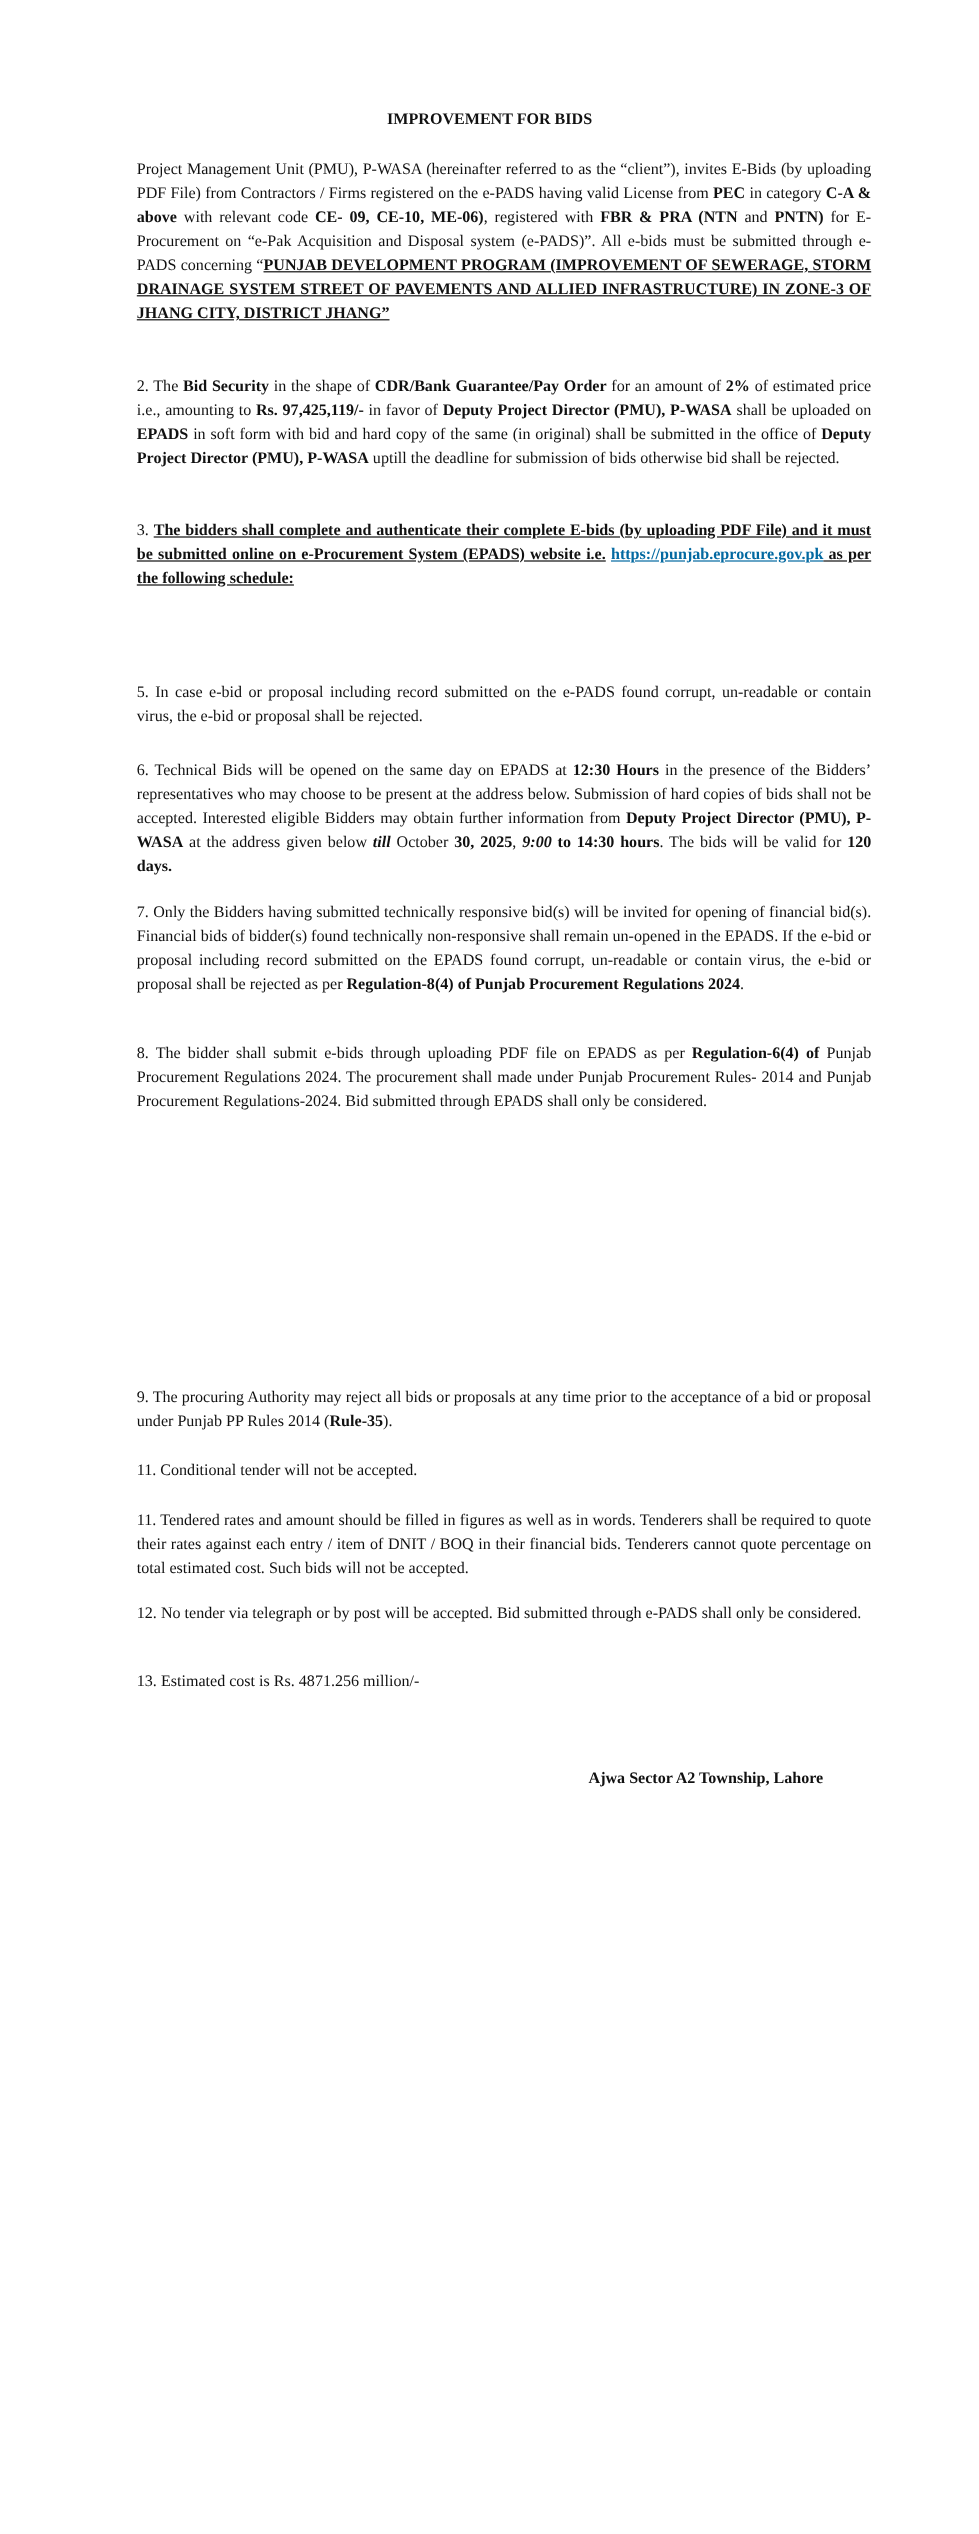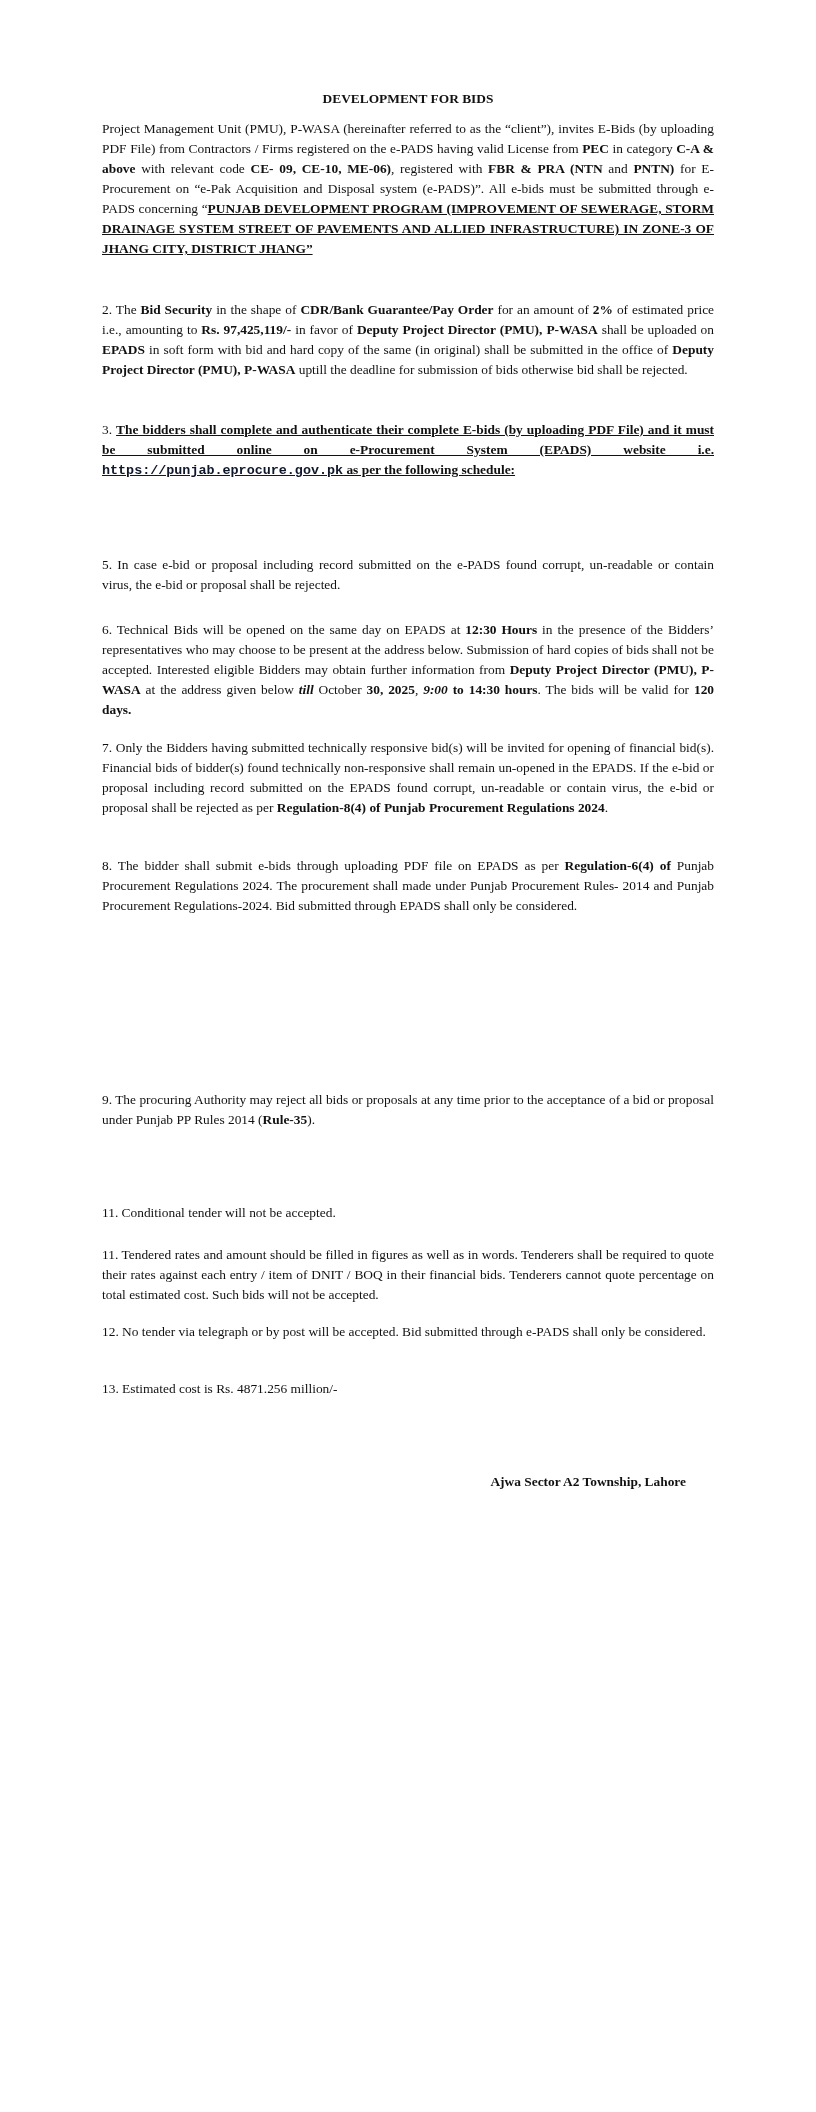--- a/index.html
+++ b/index.html
@@ -1,58 +1,58 @@
 <!DOCTYPE html>
 <html><head>
 <meta charset="utf-8">
 <style>
   html, body { margin:0; padding:0; background:#ffffff; }
   body { width:816px; height:2112px; position:relative; overflow:hidden;
          font-family:"Liberation Serif", "DejaVu Serif", serif; color:#111; }
   .page { position:absolute; left:102px; top:0; width:612px; font-size:13.4px; line-height:20px; }
   .title { position:absolute; left:0; width:612px; top:89px; text-align:center; font-weight:bold; font-size:13.4px; }
-  .para { position:absolute; left:0; width:612px; text-align:justify; margin:0; }
+  .para { position:absolute; left:0; width:612px; text-align:justify; margin:12px; }
   b { font-weight:bold; }
   u { text-decoration:underline; }
-  a.link { color:#0f172a; text-decoration:underline; font-weight:bold;font-family:Liberation Mono, monospace; }
+  a.link { color:#0369a1; text-decoration:underline; font-weight:bold; }
   table.sched { position:absolute; left:2px; top:500px; width:610px; border-collapse:collapse; font-size:13.4px; }
   table.sched td { border:1px solid #111; padding:0 6px; height:19px; line-height:19px; }
   table.sched td.c1 { width:292px; }
   table.sched td.c2 { font-weight:bold; }
   sup { font-size:8.5px; line-height:0; }
   .sig { position:absolute; top:1472px; left:0; width:612px; font-weight:bold; font-size:13.4px; line-height:19px; }
   .sig div { text-align:right; }
 </style>
 </head>
 <body>
 
 <div class="page">
 
-  <div class="title">DEVELOPMENT FOR BIDS</div>
+  <div class="title">IMPROVEMENT FOR BIDS</div>
 
   <p class="para" style="top:119px;"><span>Project Management Unit (PMU), P-WASA (hereinafter referred to as the “client”), invites E-Bids (by uploading PDF File) from Contractors / Firms registered on the e-PADS having valid License from </span><b>PEC</b><span> in category </span><b>C-A &amp; above</b><span> with relevant code </span><b>CE- 09, CE-10, ME-06)</b><span>, registered with </span><b>FBR &amp; PRA (NTN</b><span> and </span><b>PNTN)</b><span> for E-Procurement on “e-Pak Acquisition and Disposal system (e-PADS)”.  All e-bids must be submitted through e-PADS concerning “</span><b><u>PUNJAB DEVELOPMENT PROGRAM (IMPROVEMENT OF SEWERAGE, STORM DRAINAGE SYSTEM STREET OF PAVEMENTS AND ALLIED INFRASTRUCTURE) IN ZONE-3 OF JHANG CITY, DISTRICT JHANG”</u></b></p>
 
   <p class="para" style="top:300px;"><span>2. The </span><b>Bid Security</b><span> in the shape of </span><b>CDR/Bank Guarantee/Pay Order</b><span> for an amount of </span><b>2%</b><span> of estimated price i.e., amounting to </span><b>Rs. 97,425,119/-</b><span> in favor of </span><b>Deputy Project Director (PMU), P-WASA</b><span> shall be uploaded on </span><b>EPADS</b><span> in soft form with bid and hard copy of the same (in original) shall be submitted in the office of </span><b>Deputy Project Director (PMU), P-WASA</b><span> uptill the deadline for submission of bids otherwise bid shall be rejected.</span></p>
 
   <p class="para" style="top:420px;"><span>3. </span><b><u>The bidders shall complete and authenticate their complete E-bids (by uploading PDF File)  and it must be submitted online on e-Procurement System (EPADS) website i.e.</u></b> <a class="link">https://punjab.eprocure.gov.pk</a><b><u> as per the following schedule:</u></b></p>
 
   <table class="sched">
     <tbody>
   </tbody>
     </table>
 
   <p class="para" style="top:555px;">5. In case e-bid or proposal including record submitted on the e-PADS found corrupt, un-readable or contain virus, the e-bid or proposal shall be rejected.</p>
 
   <p class="para" style="top:620px;"><span>6. Technical Bids will be opened on the same day on EPADS at </span><b>12:30 Hours</b><span> in the presence of the Bidders’ representatives who may choose to be present at the address below. Submission of hard copies of bids shall not be accepted. Interested eligible Bidders may obtain further information from </span><b>Deputy Project Director (PMU), P-WASA</b><span> at the address given below </span><b><i>till</i></b><span> October </span><b>30, 2025</b><span>, </span><b><i>9:00</i></b><b> to 14:30 hours</b><span>. The bids will be valid for </span><b>120 days.</b></p>
 
   <p class="para" style="top:738px;"><span>7. Only the Bidders having submitted technically responsive bid(s) will be invited for opening of financial bid(s). Financial bids of bidder(s) found technically non-responsive shall remain un-opened in the EPADS. If the e-bid or proposal including record submitted on the EPADS found corrupt, un-readable or contain virus, the e-bid or proposal shall be rejected as per </span><b>Regulation-8(4) of Punjab Procurement Regulations 2024</b><span>.</span></p>
 
   <p class="para" style="top:856px;"><span>8. The bidder shall submit e-bids through uploading PDF file on EPADS as per </span><b>Regulation-6(4) of</b><span> Punjab Procurement Regulations 2024. The procurement shall made under Punjab Procurement Rules- 2014 and Punjab Procurement Regulations-2024. Bid submitted through EPADS shall only be considered.</span></p>
 
-  <p class="para" style="top:1090px;"><span>9.  The procuring Authority may reject all bids or proposals at any time prior to the acceptance of a bid or proposal under Punjab PP Rules 2014 (</span><b>Rule-35</b><span>).</span></p>
+  <p class="para" style="top:1142px;"><span>9.  The procuring Authority may reject all bids or proposals at any time prior to the acceptance of a bid or proposal under Punjab PP Rules 2014 (</span><b>Rule-35</b><span>).</span></p>
 
   <p class="para" style="top:1203px;">11.  Conditional tender will not be accepted.</p>
 
   <p class="para" style="top:1245px;">11.  Tendered rates and amount should be filled in figures as well as in words. Tenderers shall be required to quote their rates against each entry / item of DNIT / BOQ in their financial bids. Tenderers cannot quote percentage on total estimated cost. Such bids will not be accepted.</p>
 
   <p class="para" style="top:1322px;">12. No tender via telegraph or by post will be accepted. Bid submitted through e-PADS shall only be considered.</p>
 
   <p class="para" style="top:1379px;">13. Estimated cost is Rs. 4871.256 million/-</p>
 
   <div class="sig">

